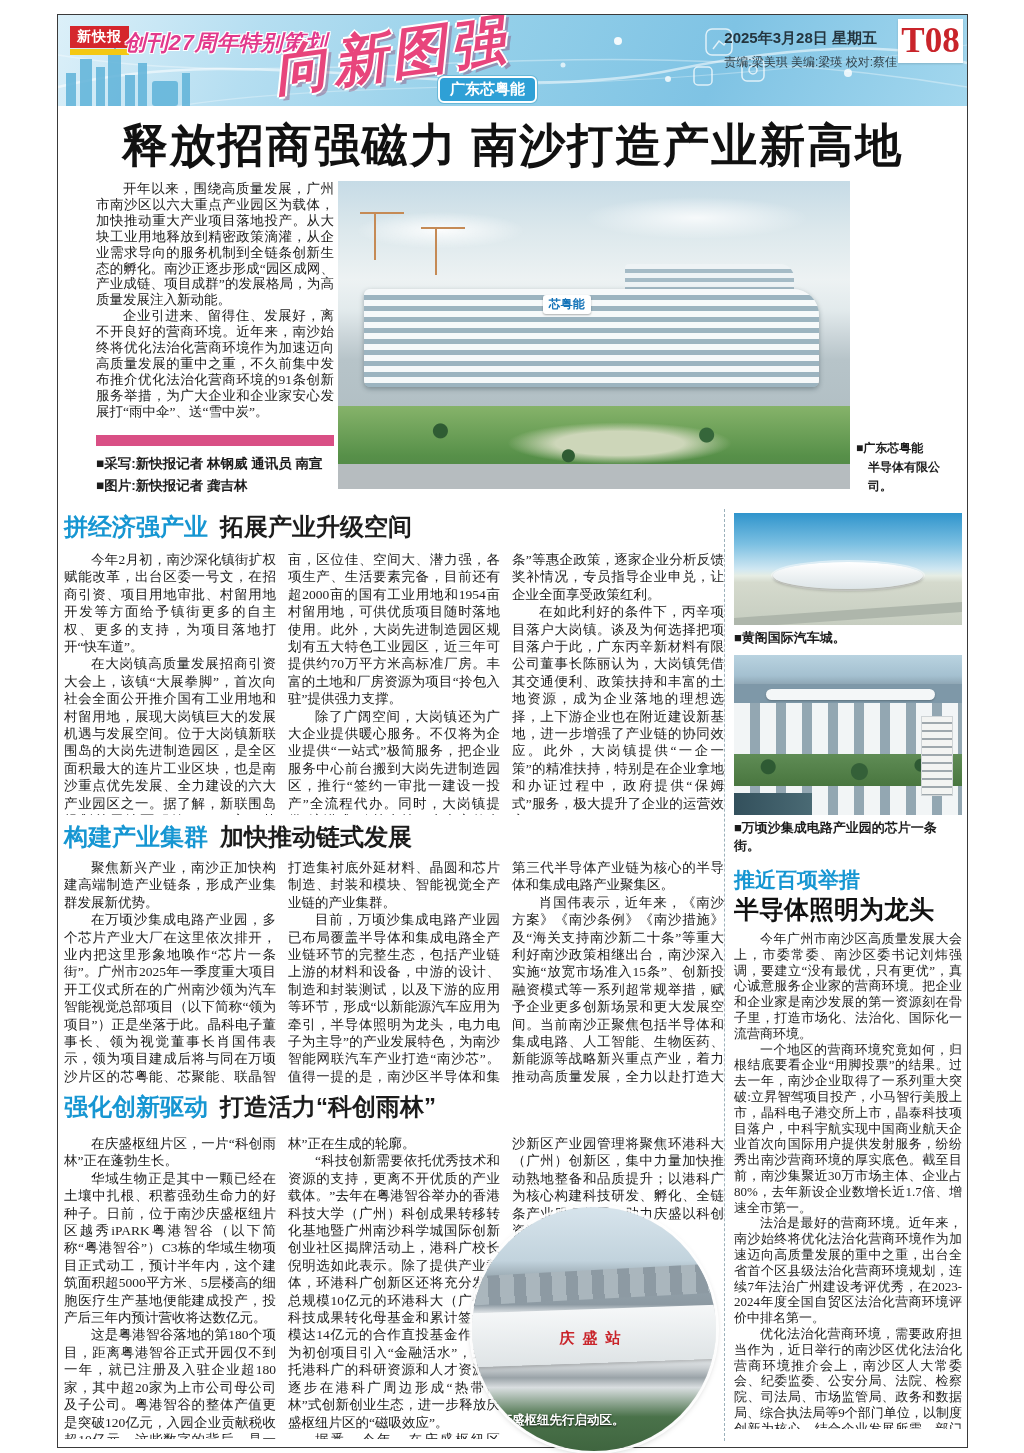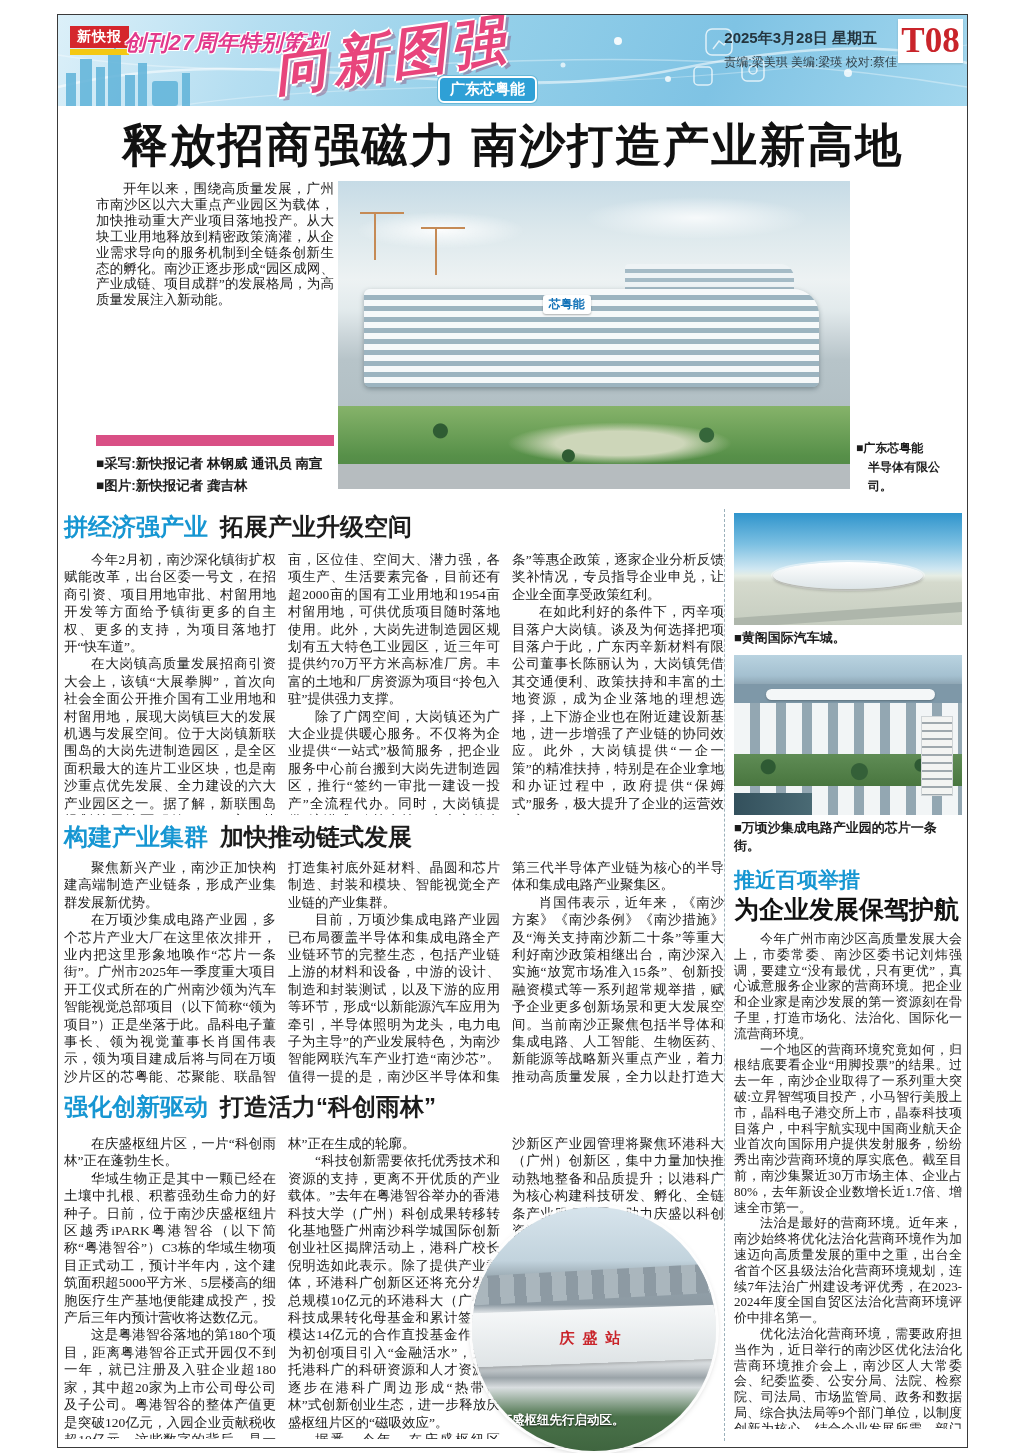--- a/index.html
+++ b/index.html
@@ -168,20 +168,21 @@
       <div class="mh-date">
         <div class="l1">2025年3月28日 星期五</div>
         <div class="l2">责编:梁美琪 美编:梁瑛 校对:蔡佳</div>
       </div>
       <div class="mh-pageno">T08</div>
     </div>
 
     <h1 class="headline">释放招商强磁力 南沙打造产业新高地</h1>
     <div class="lead">
         <p class="para">开年以来，围绕高质量发展，广州市南沙区以六大重点产业园区为载体，加快推动重大产业项目落地投产。从大块工业用地释放到精密政策滴灌，从企业需求导向的服务机制到全链条创新生态的孵化。南沙正逐步形成“园区成网、产业成链、项目成群”的发展格局，为高质量发展注入新动能。</p>
+        <p class="para">企业引进来、留得住、发展好，离不开良好的营商环境。近年来，南沙始终将优化法治化营商环境作为加速迈向高质量发展的重中之重，不久前集中发布推介优化法治化营商环境的91条创新服务举措，为广大企业和企业家安心发展打“雨中伞”、送“雪中炭”。</p>
       </div>
     <div class="pinkbar"></div>
     <div class="credits">
       <div>■采写:新快报记者 林钢威 通讯员 南宣</div>
       <div>■图片:新快报记者 龚吉林</div>
     </div>
 
     <div class="photo-main">
       <div class="pm-cloud"></div>
       <div class="pm-crane" style="left:7%;top:10%;"></div>
@@ -262,21 +263,21 @@
       <div class="sb-caption">■黄阁国际汽车城。</div>
       <div class="sb-photo2">
         <div class="sb2-roof"></div>
         <div class="sb2-green"></div>
         <div class="sb2-tower"></div>
         <div class="sb2-water"></div>
       </div>
       <div class="sb-caption">■万顷沙集成电路产业园的芯片一条街。</div>
       <div class="sb-feature">
         <div class="sb-ft-accent">推近百项举措</div>
-        <div class="sb-ft-main">为企业发展保驾护航</div>
+        <div class="sb-ft-main">半导体照明为龙头</div>
         <div class="sb-body">
             <p class="para">今年广州市南沙区高质量发展大会上，市委常委、南沙区委书记刘炜强调，要建立“没有最优，只有更优”，真心诚意服务企业家的营商环境。把企业和企业家是南沙发展的第一资源刻在骨子里，打造市场化、法治化、国际化一流营商环境。</p>
             <p class="para">一个地区的营商环境究竟如何，归根结底要看企业“用脚投票”的结果。过去一年，南沙企业取得了一系列重大突破:立昇智驾项目投产，小马智行美股上市，晶科电子港交所上市，晶泰科技项目落户，中科宇航实现中国商业航天企业首次向国际用户提供发射服务，纷纷秀出南沙营商环境的厚实底色。截至目前，南沙集聚近30万市场主体、企业占80%，去年新设企业数增长近1.7倍、增速全市第一。</p>
             <p class="para">法治是最好的营商环境。近年来，南沙始终将优化法治化营商环境作为加速迈向高质量发展的重中之重，出台全省首个区县级法治化营商环境规划，连续7年法治广州建设考评优秀，在2023-2024年度全国自贸区法治化营商环境评价中排名第一。</p>
             <p class="para">优化法治化营商环境，需要政府担当作为，近日举行的南沙区优化法治化营商环境推介会上，南沙区人大常委会、纪委监委、公安分局、法院、检察院、司法局、市场监管局、政务和数据局、综合执法局等9个部门单位，以制度创新为核心，结合企业发展所需、部门单位所能，集中发布推介优化法治化营商环境的91条创新服务举措，涵盖优化企业审批办事流程、提高行政执法效能、强化执法监督等，护航产业高质量发展。</p>
           </div>
       </div>
     </aside>
 
     <div class="circlephoto">

